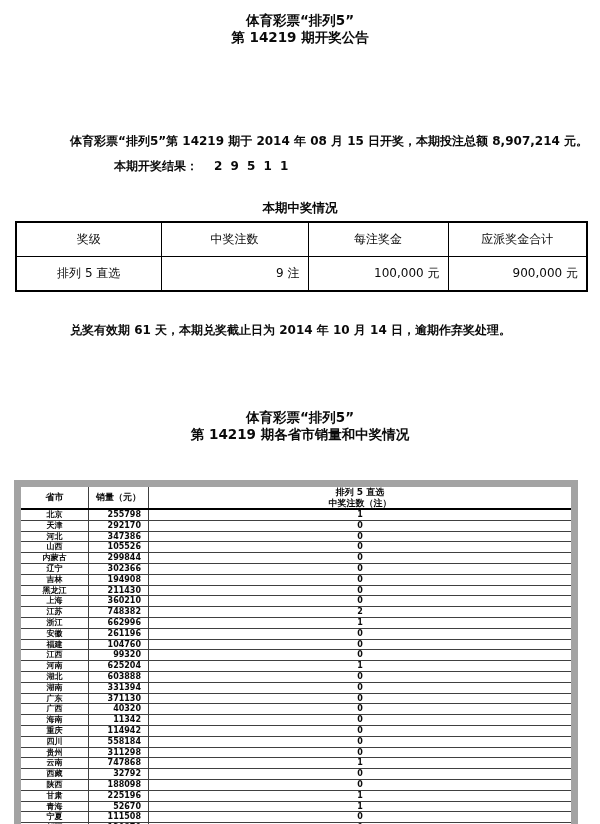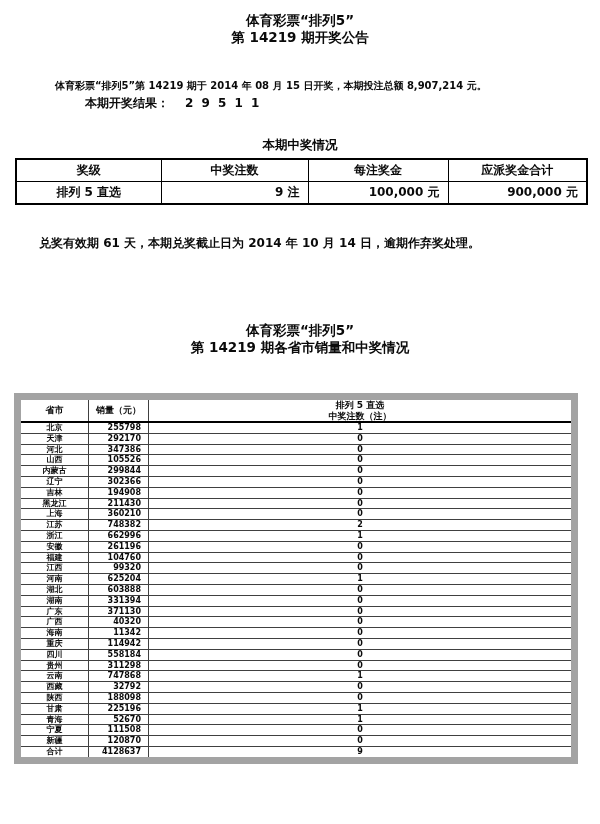--- a/index.html
+++ b/index.html
@@ -10,41 +10,41 @@
     font-weight:bold;
     color:#0a0a0a;
     overflow:hidden;
   }
   .page { width:600px; height:820px; position:relative; }
 
   .title-block { padding-top:12px; text-align:center; font-size:13.5px; line-height:17px; }
   .title-line { display:block; }
 
   .intro {
-    margin-top:32px; padding-left:55px; padding-right:14px;
-    font-size:10px; line-height:15px; white-space:nowrap;
+    margin-top:88px; padding-left:70px; padding-right:14px;
+    font-size:12px; line-height:15px; white-space:nowrap;
   }
 
-  .result-line { margin-top:2px; padding-left:85px; font-size:12px; }
+  .result-line { margin-top:9px; padding-left:114px; font-size:12px; }
   .result-numbers { margin-left:16px; letter-spacing:2px; }
 
   .prize-title { margin-top:25px; text-align:center; font-size:12.5px; }
 
   table { border-collapse:collapse; table-layout:fixed; }
 
   .prize-table { margin:4px 0 0 15px; width:571px; border:2px solid #000; }
-  .prize-table th, .prize-table td { border:1px solid #000; padding:2px; font-weight:bold; overflow:hidden; }
+  .prize-table th, .prize-table td { border:1px solid #000; padding:8px; font-weight:normal; overflow:hidden; }
   .prize-table th { font-size:12px; height:16px; text-align:center; }
   .prize-table td { font-size:12px; height:15px; }
   .prize-table td:nth-child(1) { text-align:center; }
   .prize-table td:nth-child(2),
   .prize-table td:nth-child(3),
   .prize-table td:nth-child(4) { text-align:right; padding-right:8px; }
 
-  .redeem { margin-top:30px; padding-left:39px; font-size:12px; white-space:nowrap; }
+  .redeem { margin-top:30px; padding-left:70px; font-size:12px; white-space:nowrap; }
 
   .title-block2 { margin-top:70px; text-align:center; font-size:13.5px; line-height:17px; }
 
   .province-table { margin:37px 0 0 14px; width:557px; border:7px solid #a3a3a3; }
   .province-table th, .province-table td { border:1px solid #404040; padding:0; font-weight:bold; overflow:hidden; }
   .province-table thead th {
     font-size:9px; line-height:10.5px; height:21px;
     text-align:center; border-bottom:2px solid #000;
   }
   .province-table td { font-size:8px; height:9.8px; line-height:9.8px; }

